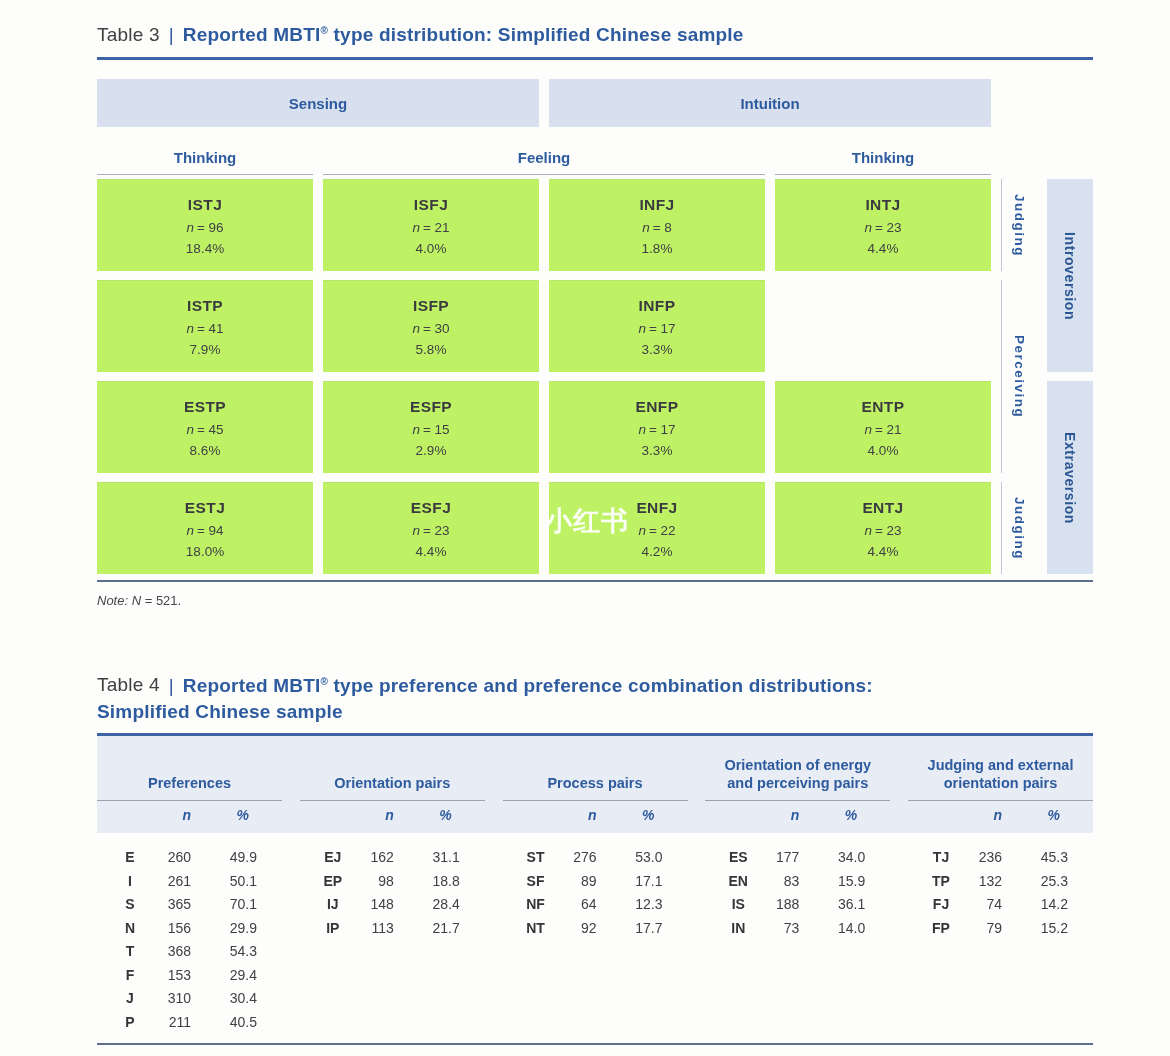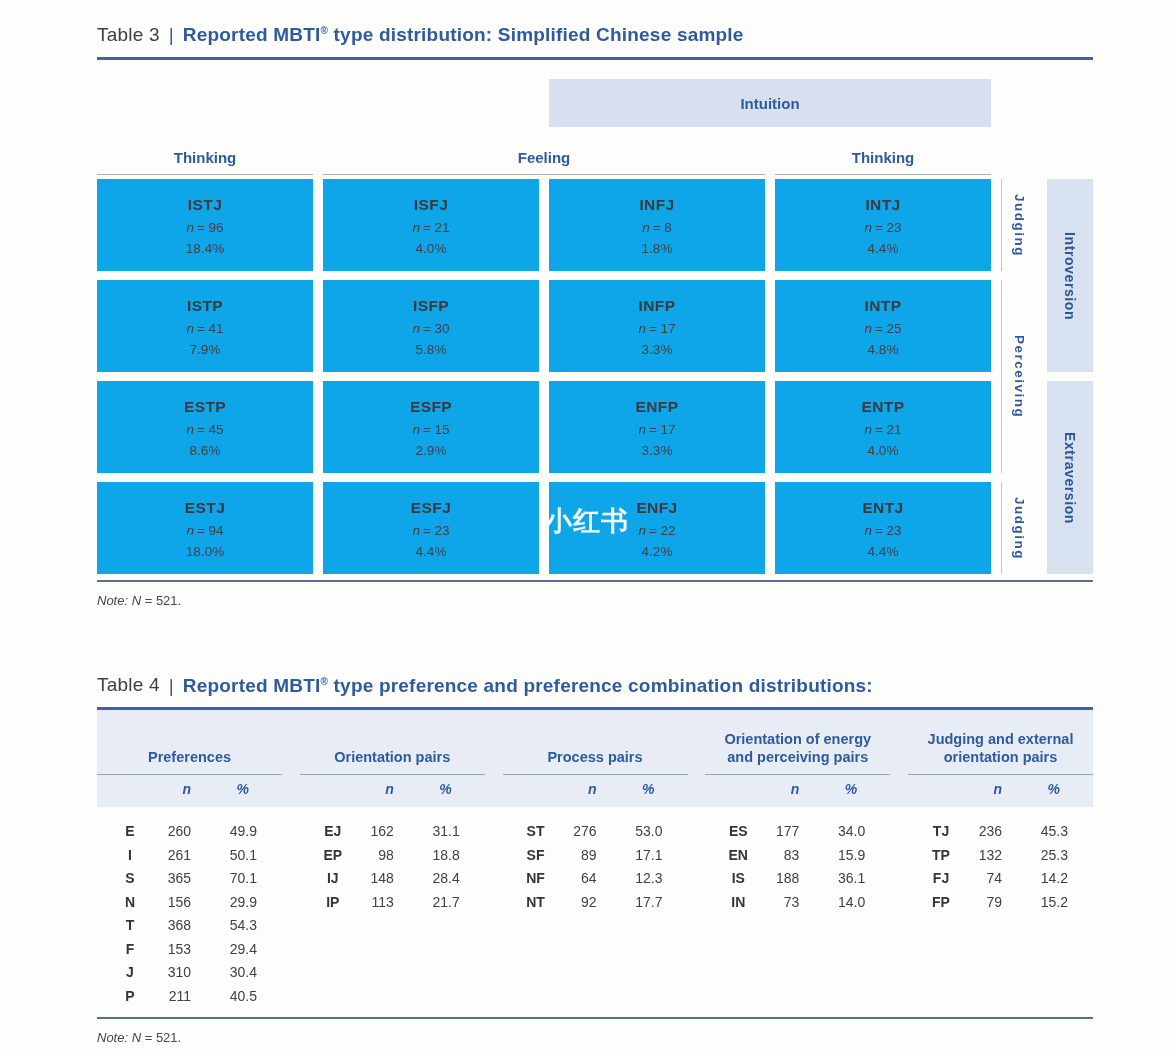--- a/index.html
+++ b/index.html
@@ -39,21 +39,21 @@
   .t3-band.intuition { grid-column:3 / 5; }
   .t3-func {
     grid-row:3; color:#2d5b9e; font-weight:700; font-size:15px;
     display:flex; align-items:flex-end; justify-content:center;
     padding-bottom:8px; border-bottom:1px solid #a8aebc;
   }
   .t3-func.f1 { grid-column:1; }
   .t3-func.f2 { grid-column:2 / 4; }
   .t3-func.f3 { grid-column:4; }
   .t3-cell {
-    background:#0ea5e9; border-top:1px solid rgba(110,125,160,0.10);
+    background:#bef264; border-top:1px solid rgba(110,125,160,0.10);
     display:flex; flex-direction:column; align-items:center; justify-content:center; gap:6px;
   }
   .t3-cell .tname { font-size:15.5px; font-weight:700; color:#3a3a3f; letter-spacing:.4px; }
   .t3-cell .tn, .t3-cell .tp { font-size:13.5px; color:#404046; }
   .t3-cell .nsym { font-style:italic; margin-right:3px; }
   .row-a { grid-row:5; } .row-b { grid-row:7; } .row-c { grid-row:9; } .row-d { grid-row:11; }
   .c1 { grid-column:1; } .c2 { grid-column:2; } .c3 { grid-column:3; } .c4 { grid-column:4; }
   .t3-side {
     grid-column:5; border-left:1px solid #c0c6d3;
     display:flex; align-items:center; justify-content:center;
@@ -112,20 +112,21 @@
 
 <div class="page">
 
   <div>
     <div class="tbl-title">
       <span class="tbl-label">Table 3</span><span class="tbl-sep">|</span><span class="tbl-head"><span>Reported MBTI</span><sup>®</sup><span> type distribution: Simplified Chinese sample</span></span>
     </div>
     <hr class="rule-blue">
 
     <div class="t3-grid">
+      <div class="t3-band sensing">Sensing</div>
       <div class="t3-band intuition">Intuition</div>
 
       <div class="t3-func f1">Thinking</div>
       <div class="t3-func f2">Feeling</div>
       <div class="t3-func f3">Thinking</div>
 
       <div class="t3-cell row-a c1">
         <span class="tname">ISTJ</span>
         <span class="tn"><span class="nsym">n</span><span>= 96</span></span>
         <span class="tp">18.4%</span>
@@ -153,25 +154,20 @@
       </div>
       <div class="t3-cell row-b c2">
         <span class="tname">ISFP</span>
         <span class="tn"><span class="nsym">n</span><span>= 30</span></span>
         <span class="tp">5.8%</span>
       </div>
       <div class="t3-cell row-b c3">
         <span class="tname">INFP</span>
         <span class="tn"><span class="nsym">n</span><span>= 17</span></span>
         <span class="tp">3.3%</span>
-      </div>
-      <div class="t3-cell row-b c4">
-        <span class="tname">INTP</span>
-        <span class="tn"><span class="nsym">n</span><span>= 25</span></span>
-        <span class="tp">4.8%</span>
       </div>
 
       <div class="t3-cell row-c c1">
         <span class="tname">ESTP</span>
         <span class="tn"><span class="nsym">n</span><span>= 45</span></span>
         <span class="tp">8.6%</span>
       </div>
       <div class="t3-cell row-c c2">
         <span class="tname">ESFP</span>
         <span class="tn"><span class="nsym">n</span><span>= 15</span></span>
@@ -217,21 +213,21 @@
     </div>
 
     <hr class="rule-dark t3-rule">
     <div class="note t3-note"><span class="it">Note: N</span><span> = 521.</span></div>
   </div>
 
   <div class="watermark">小红书</div>
 
   <div class="t4-section">
     <div class="tbl-title">
-      <span class="tbl-label">Table 4</span><span class="tbl-sep">|</span><span class="tbl-head"><span>Reported MBTI</span><sup>®</sup><span> type preference and preference combination distributions:</span></span>
+      <span class="tbl-label">Table 4</span><span class="tbl-sep">|</span><span class="tbl-head"><span>Reported MBTI</span><sup>®</sup><span> type preference and preference combination distributions:</span><span class="t4-title2">Simplified Chinese sample</span></span>
     </div>
     <hr class="rule-blue t4-rule">
 
     <div class="t4-table">
       <div class="t4-bandbg"></div>
       <div class="t4-cols">
 
         <div class="t4-group">
           <div class="t4-ghead">
             <div class="t4-gtitle">

